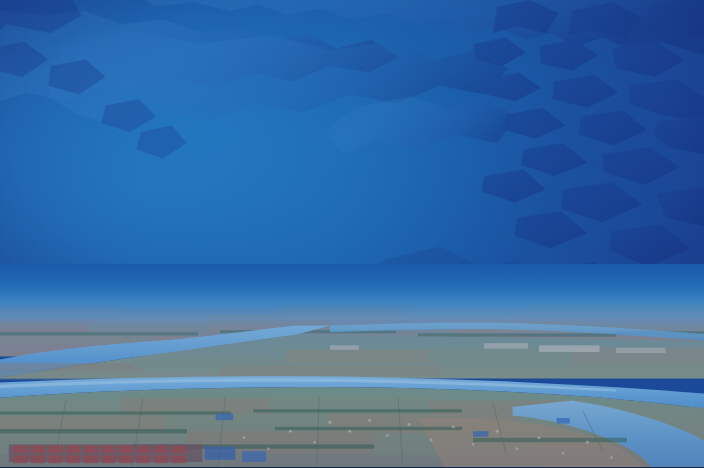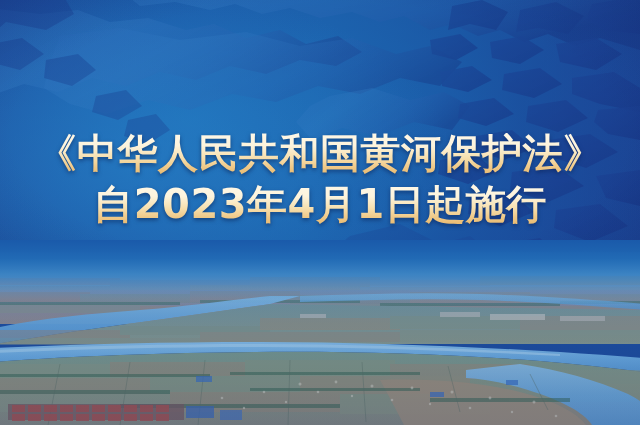--- a/index.html
+++ b/index.html
@@ -349,18 +349,14 @@
           <circle cx="264" cy="140" r="1.3"></circle>
         <circle cx="244" cy="156" r="1.2"></circle>
           <circle cx="222" cy="146" r="1.3"></circle>
       </g>
     </svg>
   </div>
 
   <div class="photo-tint"></div>
   <div class="haze"></div>
 
-  <div class="headline">
-    <span class="hl-line hl-1">《中华人民共和国黄河保护法》</span>
-    <span class="hl-line hl-2">自2023年4月1日起施行</span>
-  </div>
 
 </div>
 
 </body></html>

